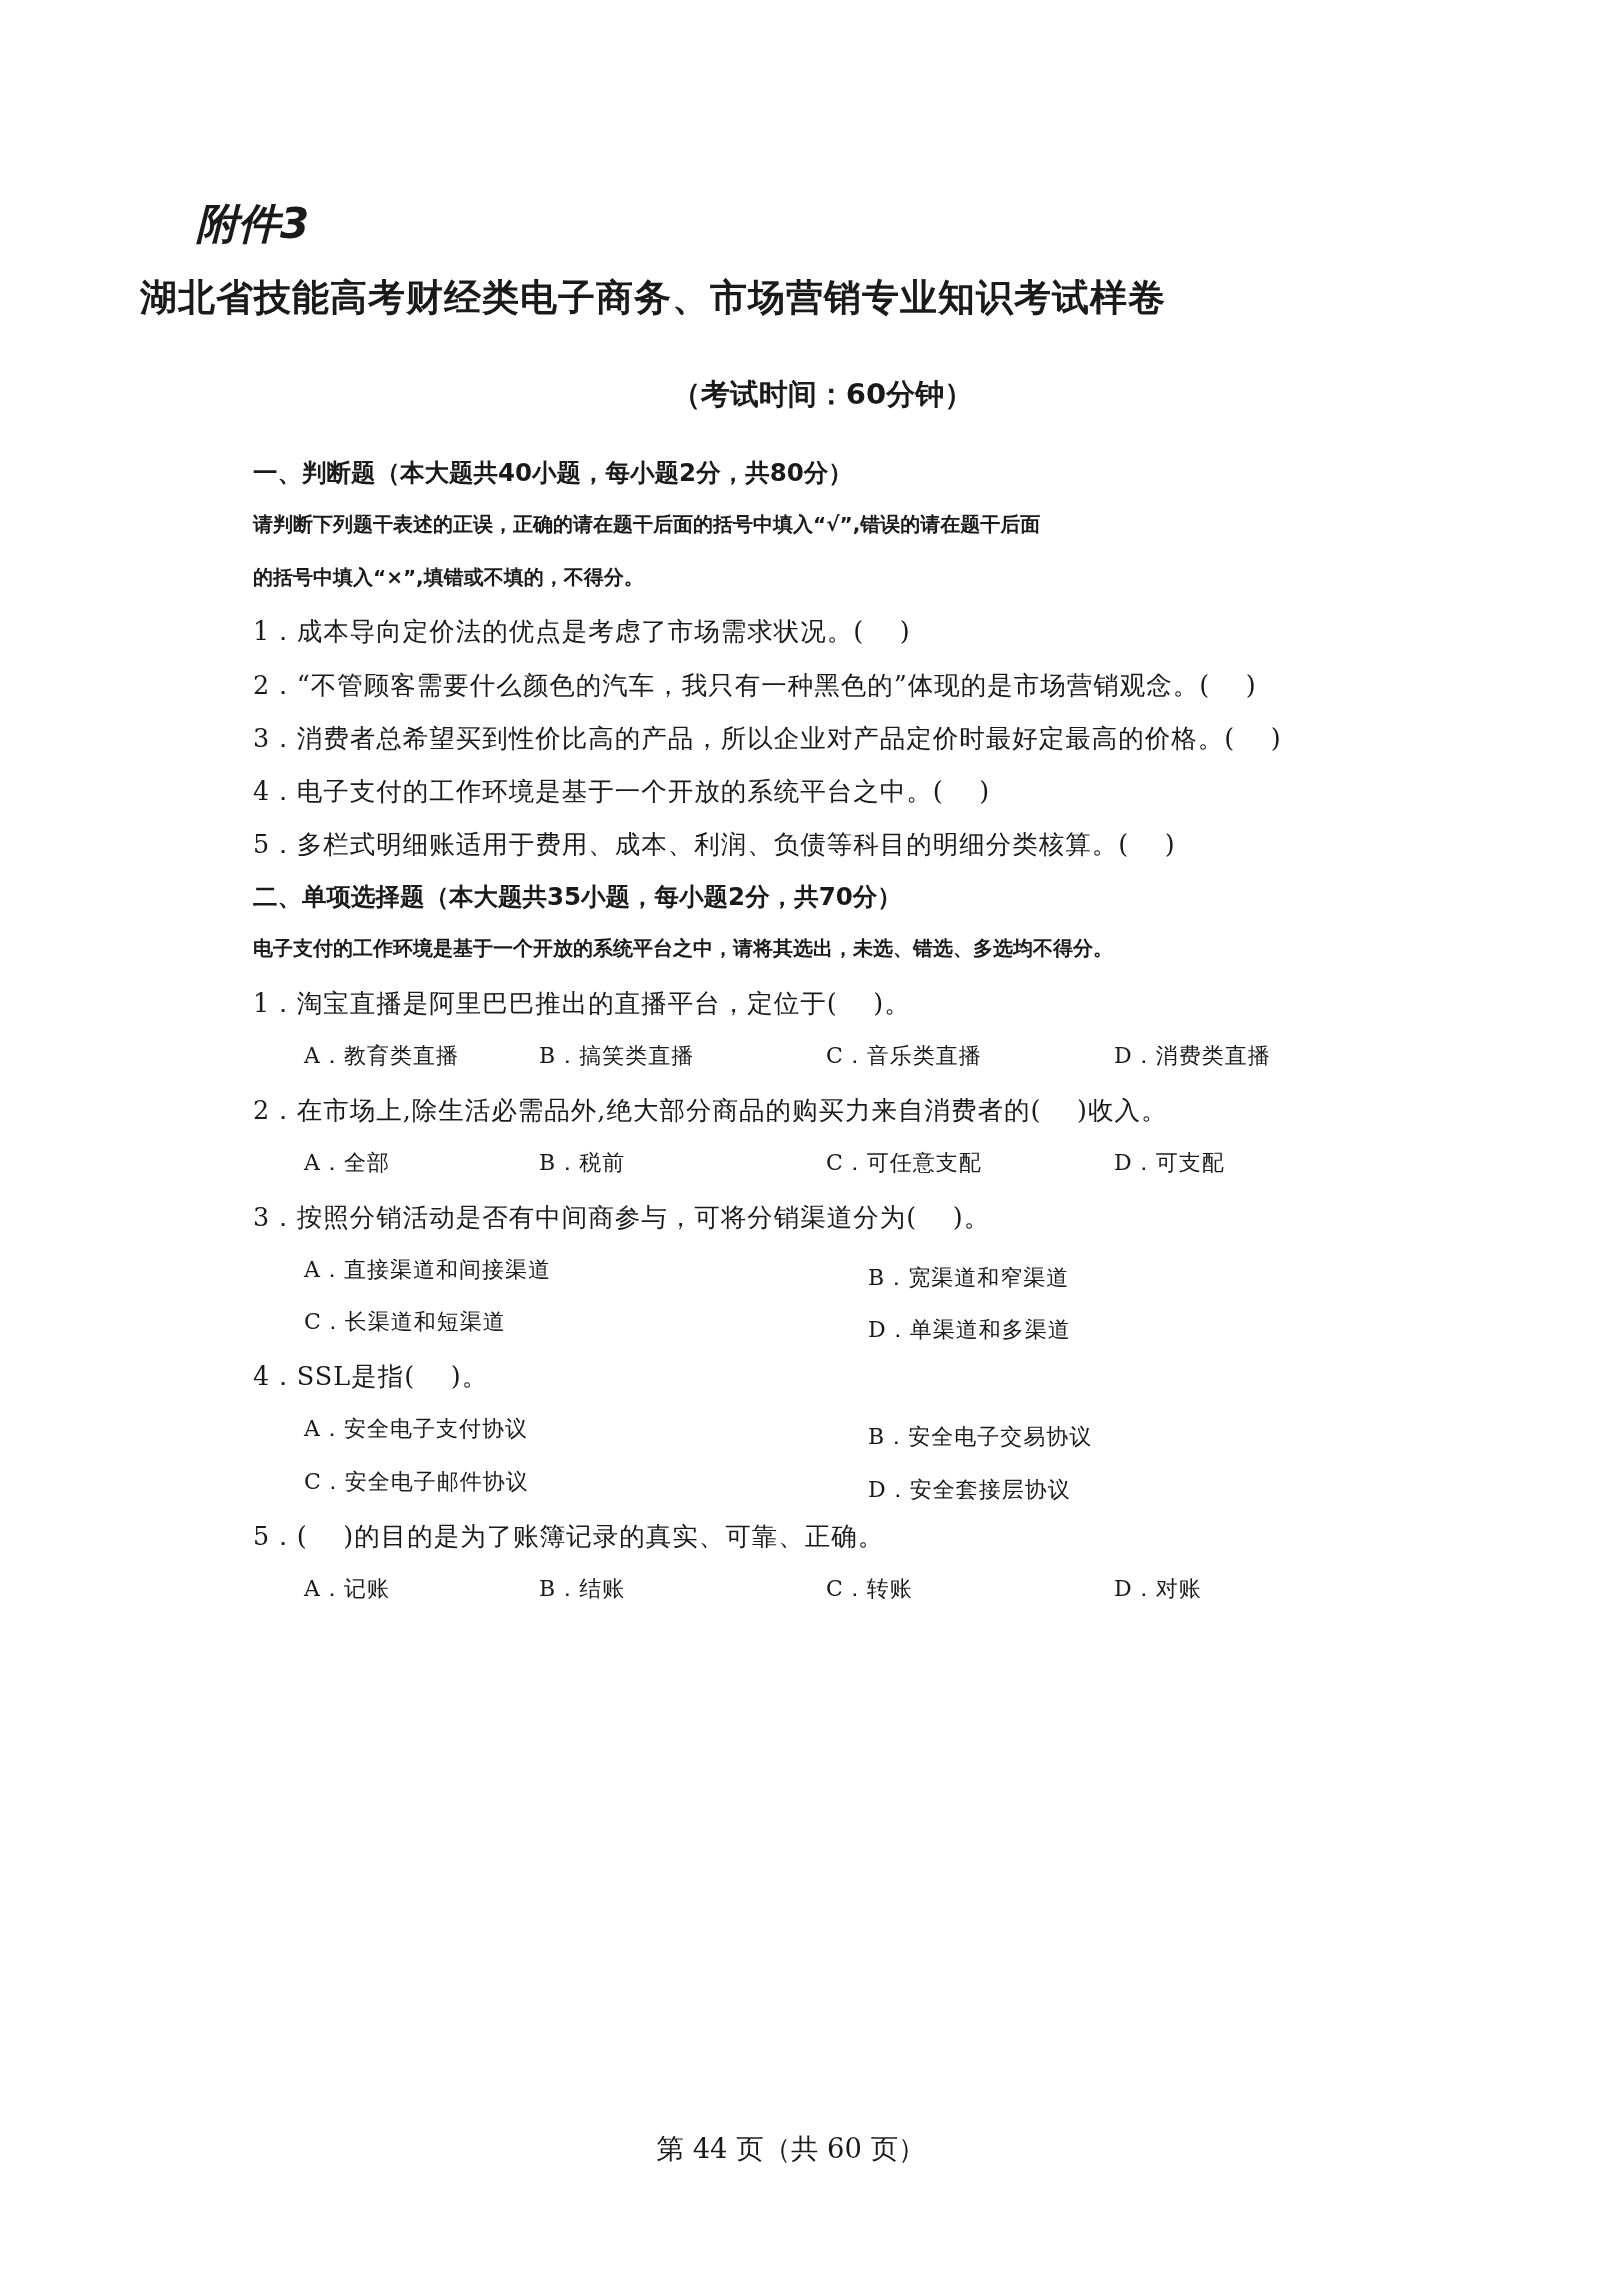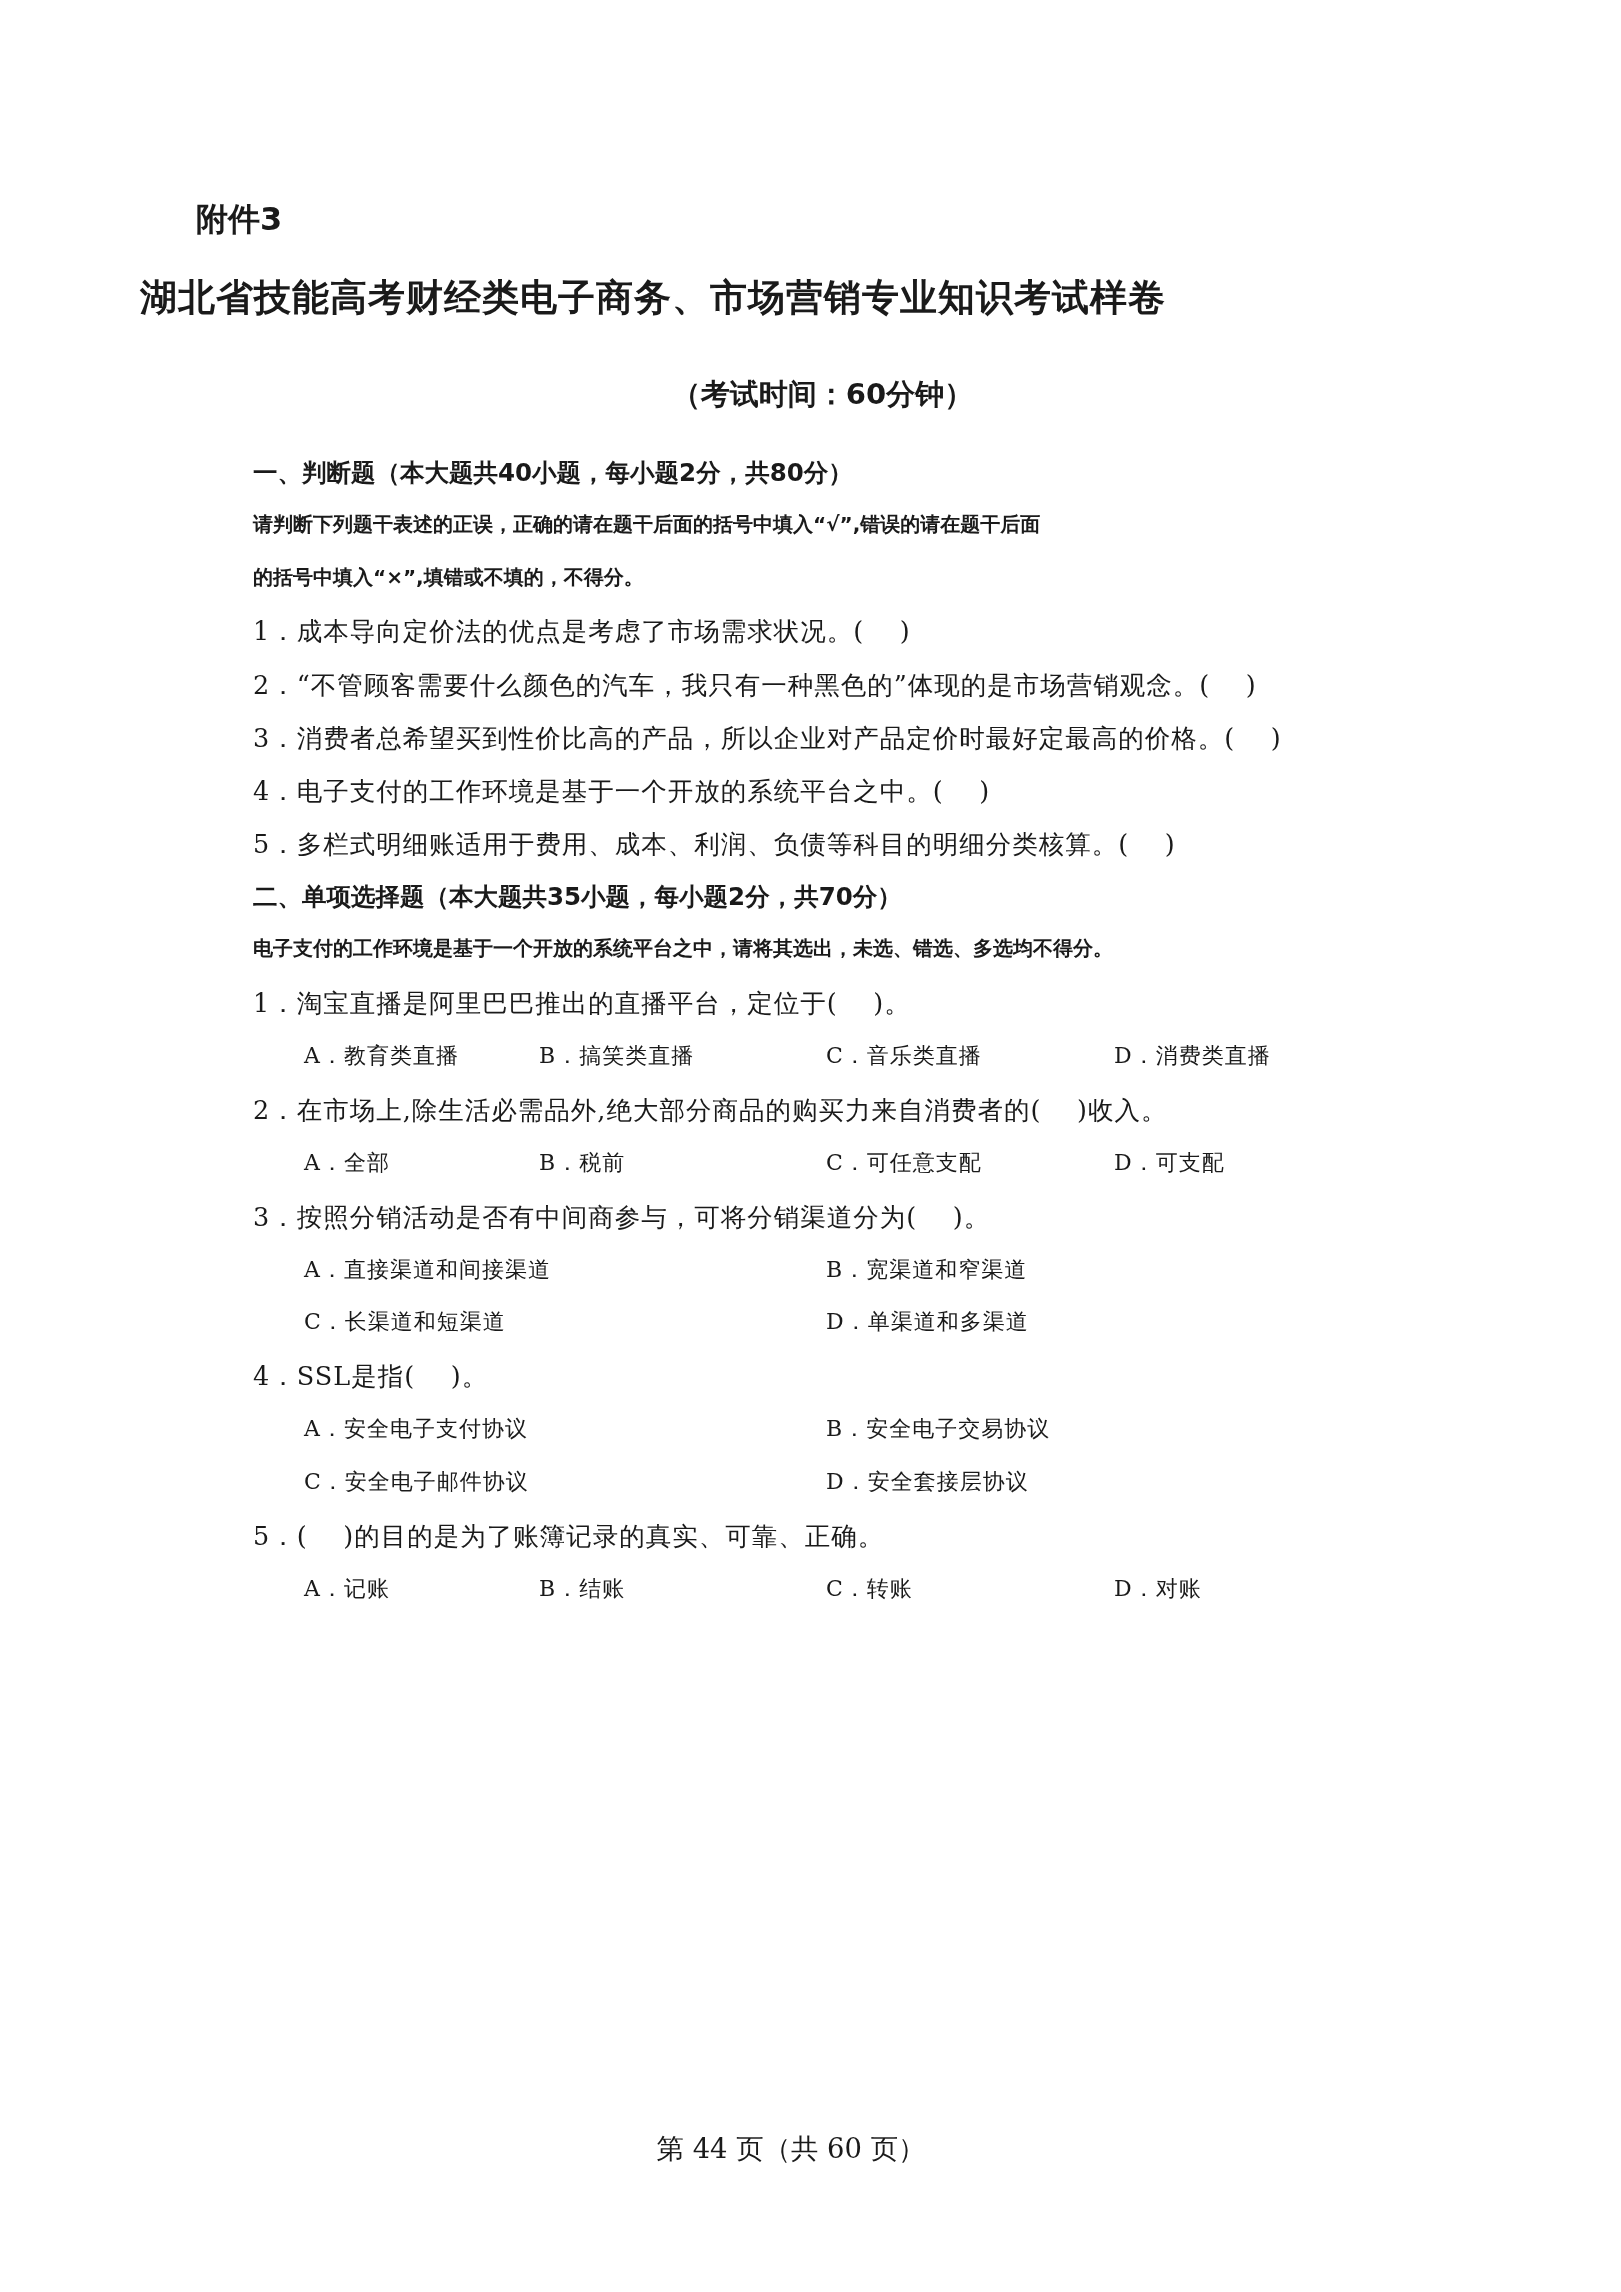--- a/index.html
+++ b/index.html
@@ -1,28 +1,28 @@
 <!DOCTYPE html>
 <html><head>
 <meta charset="utf-8">
 <style>
   html, body { margin:0; padding:0; background:#ffffff; }
   body { width:1621px; height:2293px; position:relative; overflow:hidden;
          font-family:"DejaVu Serif","Liberation Serif",serif; color:#1a1a1a; }
   .abs { position:absolute; white-space:nowrap; line-height:1; }
   .bold { font-weight:bold; font-family:"DejaVu Sans","Liberation Sans",sans-serif; }
-  #attachment { left:196px; top:203px; font-size:32px; }
+  #attachment { left:196px; top:203px; font-size:42px;font-style:italic; }
   #title { left:0; width:1306px; text-align:center; top:279px; font-size:37px; letter-spacing:1px; }
   #time { left:0; width:1621px; text-align:center; top:380px; font-size:29px; padding-left:24px; box-sizing:border-box;}
   .sec { left:253px; font-size:24.5px; }
   .instr { left:253px; font-size:20px; }
   .q { left:253px; font-size:25.5px; letter-spacing:1px; }
   .opt { font-size:22px; letter-spacing:1px; }
   .colA { left:304px; } .colB { left:539px;text-align:center; } .colC { left:826px; } .colD { left:1114px; }
-  .colB2 { left:826px; }
+  .colB2 { left:868px;margin-top:8px; }
   #footer { left:0; width:1621px; text-align:center; top:2135px; font-size:27.4px; padding-right:39px; box-sizing:border-box;}
 </style>
 </head>
 <body>
 
 <div id="attachment" class="abs bold">附件3</div>
 <div id="title" class="abs bold">湖北省技能高考财经类电子商务、市场营销专业知识考试样卷</div>
 <div id="time" class="abs bold">（考试时间：60分钟）</div>
 
 <section>

